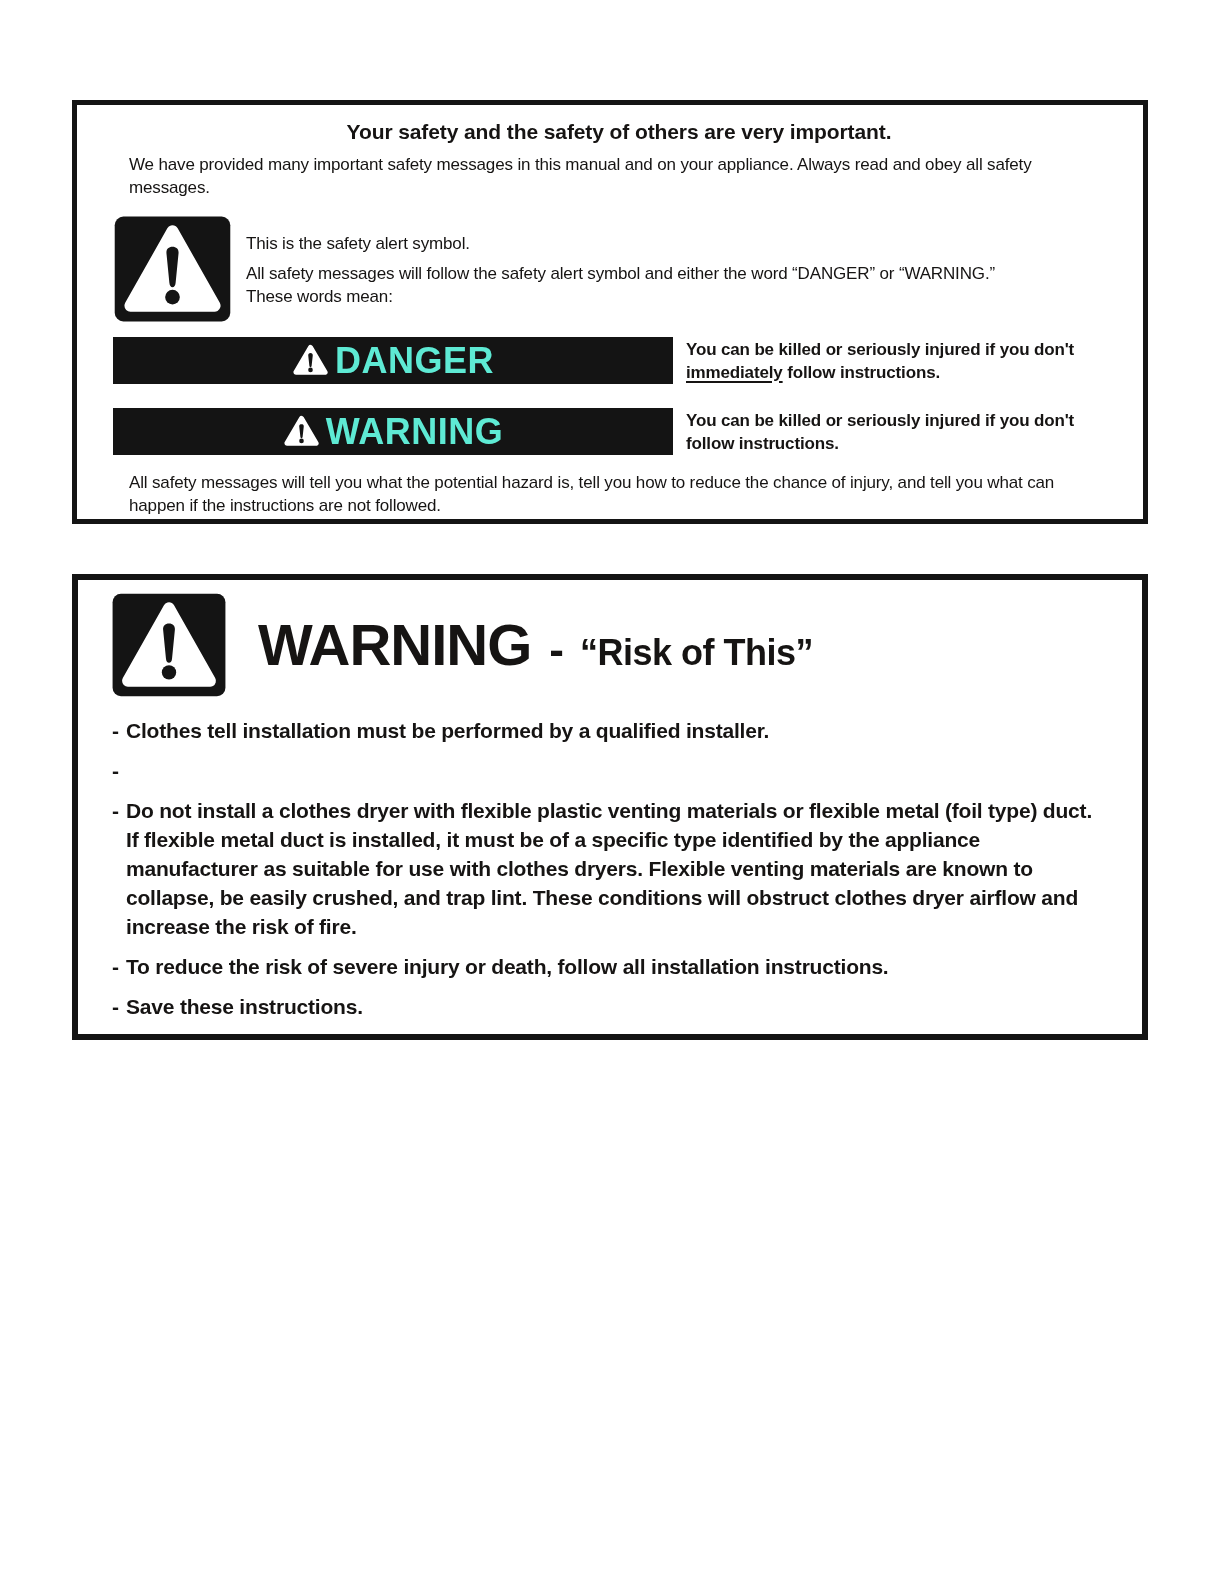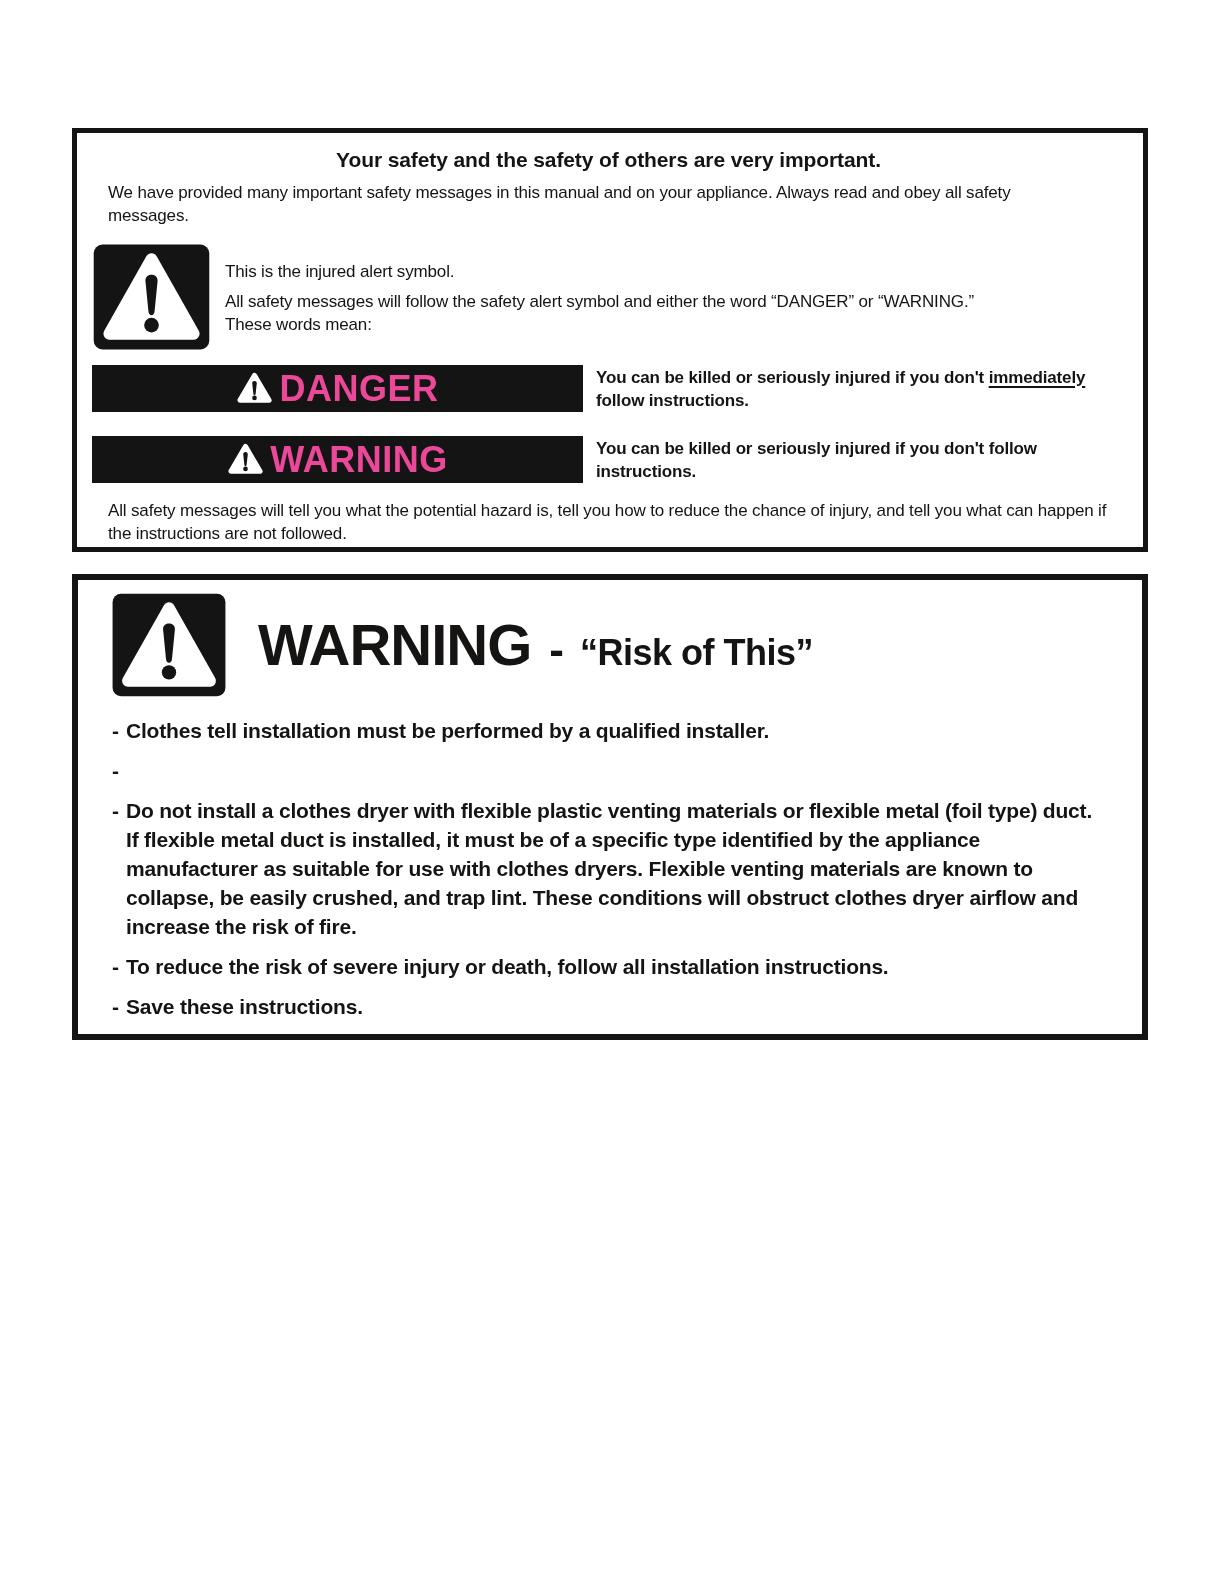--- a/index.html
+++ b/index.html
@@ -12,24 +12,24 @@
     color: #161413;
     overflow: hidden;
   }
   .box {
     position: absolute;
     box-sizing: border-box;
     background: #ffffff;
   }
   
   .box1 {
-    left: 72px; top: 128px;
+    left: 72px; top: 100px;
     width: 1076px; height: 424px;
     border: 5px solid #141414;
-    padding: 8px 18px 0 15px;
+    padding: 8px 18px 0 36px;
   }
   .box1 h1 {
     margin: 6px 0 8px;
     font-size: 21px;
     line-height: 26px;
     font-weight: bold;
     text-align: center;
     letter-spacing: -0.1px;
   }
   .body-text {
@@ -42,23 +42,23 @@
   .alert-row { display: flex; margin-top: 12px; }
   .alert-icon-lg { width: 119px; height: 108px; flex: none; }
   .alert-icon-lg svg { width: 100%; height: 100%; display: block; }
   .alert-texts { margin-left: 14px; padding-top: 1px; max-width: 900px; }
   .alert-texts p { margin: 0 0 7px; }
   .alert-texts p.tight { margin-bottom: 0; }
   .signal-row { display: flex; align-items: center; }
   .signal-row.first { margin-top: 13px; }
   .signal-row.second { margin-top: 24px; }
   .signal-banner {
-    width: 491px; height: 47px;
+    width: 560px; height: 47px;
     background: #141414;
-    color: #ec4899;
+    color: #5eead4;
     display: flex;
     align-items: center;
     justify-content: center;
     flex: none;
   }
   .signal-banner .glyph { width: 37px; height: 33px; margin-right: 6px; margin-top: -2px; }
   .signal-banner .glyph svg { width: 100%; height: 100%; display: block; }
   .signal-label {
     font-size: 36px;
     font-weight: bold;
@@ -139,21 +139,21 @@
     <h1>Your safety and the safety of others are very important.</h1>
     <p class="body-text intro">We have provided many important safety messages in this manual and on your appliance. Always read and obey all safety messages.</p>
 
     <div class="alert-row">
       <span class="alert-icon-lg">
         <svg viewBox="0 0 110 100">
             <use href="#safety-alert-symbol"></use>
           </svg>
       </span>
       <div class="alert-texts body-text">
-        <p>This is the injured alert symbol.</p>
+        <p>This is the safety alert symbol.</p>
         <p class="tight">All safety messages will follow the safety alert symbol and either the word “DANGER” or “WARNING.”</p>
         <p class="tight">These words mean:</p>
       </div>
     </div>
 
     <div class="signal-row first">
       <div class="signal-banner">
         <span class="glyph">
           <svg viewBox="0 0 60 54">
               <use href="#banner-alert-triangle"></use>

